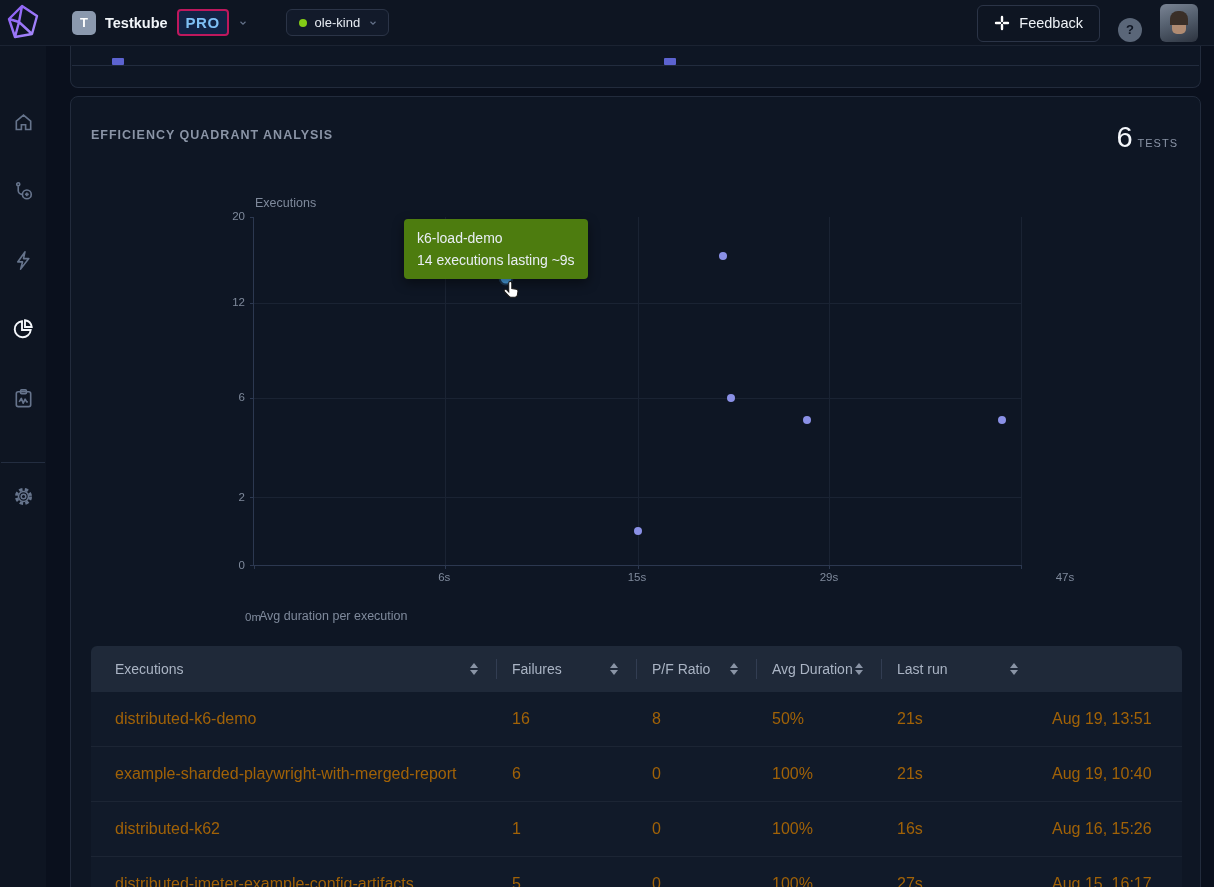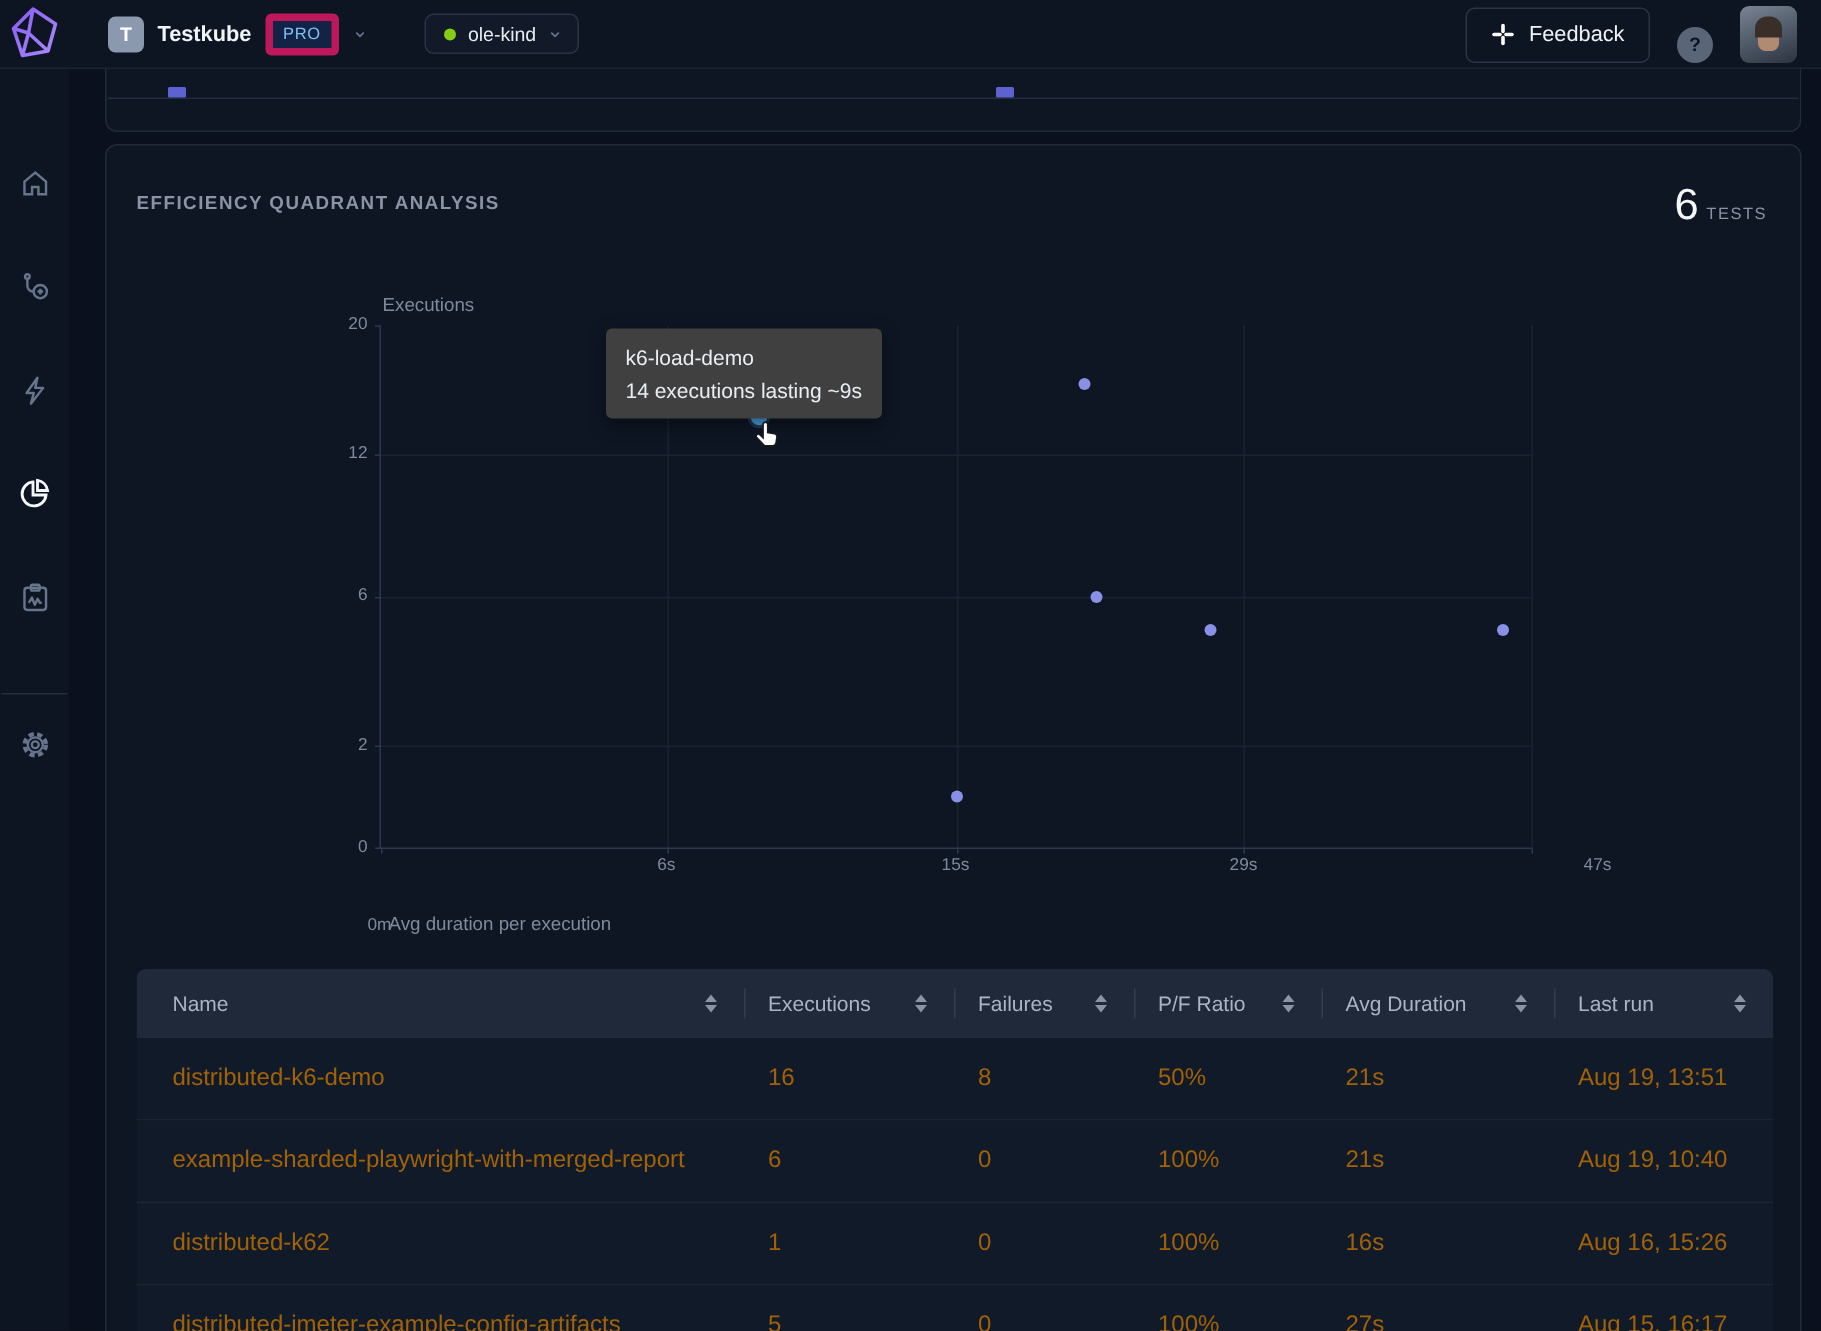--- a/index.html
+++ b/index.html
@@ -8,22 +8,22 @@
 
   
   .topbar { position:absolute; left:0; top:0; width:1214px; height:46px;
     background:#0e1522; border-bottom:1px solid #1b2332; display:flex; align-items:center; z-index:10; }
   .logo { width:46px; height:46px; display:flex; align-items:center; justify-content:center; cursor:pointer; }
   .ws-group { display:flex; align-items:center; gap:9px; margin-left:26px; cursor:pointer; }
   .ws-initial { width:24px; height:24px; border-radius:5px; background:#8априв; }
   .ws-initial { background:#8b99ae; color:#fff; font-size:13px; font-weight:bold;
     display:flex; align-items:center; justify-content:center; }
   .ws-name { font-size:14.5px; font-weight:bold; color:#f1f5f9; }
-  .pro-badge { font-size:11px; font-weight:normal; letter-spacing:.5px; color:#7fc0f5;
-    background:rgba(37,99,235,.18); border:5px solid #be185d; border-radius:4px; padding:3px 7px; }
+  .pro-badge { font-size:15px; font-weight:bold; letter-spacing:.5px; color:#7fc0f5;
+    background:rgba(37,99,235,.18); border:2px solid #be185d; border-radius:4px; padding:3px 7px; }
   .chev { width:10px; height:10px; }
   .env-select { display:flex; align-items:center; gap:8px; margin-left:38px; height:27px;
     padding:0 10px 0 12px; border:1px solid #2b3447; border-radius:6px; background:#121a2a; cursor:pointer; }
   .env-dot { width:8px; height:8px; border-radius:50%; background:#84cc16; }
   .env-name { font-size:13px; color:#e7ecf3; }
   .tb-right { margin-left:auto; display:flex; align-items:flex-end; gap:18px; padding-right:16px; }
   .feedback-btn { display:flex; align-items:center; gap:9px; height:37px; padding:0 16px;
     border:1px solid #2b3447; border-radius:6px; background:transparent; color:#eef2f7;
     font-size:14.5px; cursor:pointer; font-family:inherit; }
   .help-circle { width:24px; height:24px; border-radius:50%; background:#5a6678; color:#0e1522;
@@ -67,21 +67,21 @@
     border-left:1px solid #2c3850; border-bottom:1px solid #2c3850; }
   .grid-h { position:absolute; left:0; right:0; height:1px; background:#1a2333; }
   .grid-v { position:absolute; top:0; bottom:0; width:1px; background:#1a2333; }
   .tick-y { position:absolute; left:-4px; width:4px; height:1px; background:#2c3850; }
   .tick-x { position:absolute; top:100%; width:1px; height:4px; background:#2c3850; }
   .ylab { position:absolute; left:132px; width:42px; text-align:right; font-size:11.5px; color:#7f8a9c; }
   .xlab { position:absolute; transform:translateX(-50%); font-size:11.5px; color:#7f8a9c; top:474px; }
   .dot { position:absolute; width:8px; height:8px; border-radius:50%; background:#8a90e6;
     transform:translate(-50%,-50%); cursor:pointer; }
   .dot.hot { width:11px; height:11px; background:#4aa3e6; box-shadow:0 0 0 2px rgba(74,163,230,.25); }
-  .tooltip { position:absolute; left:333px; top:122px; background:#404040; border-radius:4px;
+  .tooltip { position:absolute; left:333px; top:122px; background:#4d7c0f; border-radius:4px;
     padding:8px 13px; box-shadow:0 4px 12px rgba(0,0,0,.45); }
   .tooltip .t1, .tooltip .t2 { font-size:14px; color:#e9eef5; line-height:22px; white-space:nowrap; }
   .cursor-hand { position:absolute; left:429px; top:183px; }
 
   
   .table { position:absolute; left:20px; top:549px; width:1091px; border-radius:6px; overflow:hidden; }
   .thead { display:grid; grid-template-columns:405px 140px 120px 125px 155px 146px;
     background:#1f2939; height:46px; }
   .th { display:flex; align-items:center; justify-content:space-between; padding:0 18px 0 16px;
     font-size:14px; color:#aab4c4; position:relative; cursor:pointer; }
@@ -248,27 +248,20 @@
       <div class="cursor-hand">
         <svg width="22" height="22" viewBox="0 0 24 24">
           <path d="M9.5 3.2c0-1 .8-1.7 1.7-1.7s1.7.8 1.7 1.7v6l4.9.8c1.2.2 2 1.3 1.8 2.5l-.6 3.9c-.2 1.4-1.4 2.4-2.8 2.4h-4.4c-.7 0-1.4-.3-1.9-.8l-5-5.2c-.6-.6-.6-1.6.1-2.2.6-.6 1.6-.6 2.2 0l2.3 2.3z" fill="#fff" stroke="#1a1a1a" stroke-width="1.2"></path>
         </svg>
       </div>
     </div>
 
     <div class="table">
       <div class="thead" id="thead">
           <div class="th">
-            <span>Name</span>
-            <div class="sort">
-              <i class="up"></i>
-              <i class="dn"></i>
-            </div>
-          </div>
-          <div class="th">
             <span>Executions</span>
             <div class="sort">
               <i class="up"></i>
               <i class="dn"></i>
             </div>
           </div>
           <div class="th">
             <span>Failures</span>
             <div class="sort">
               <i class="up"></i>

